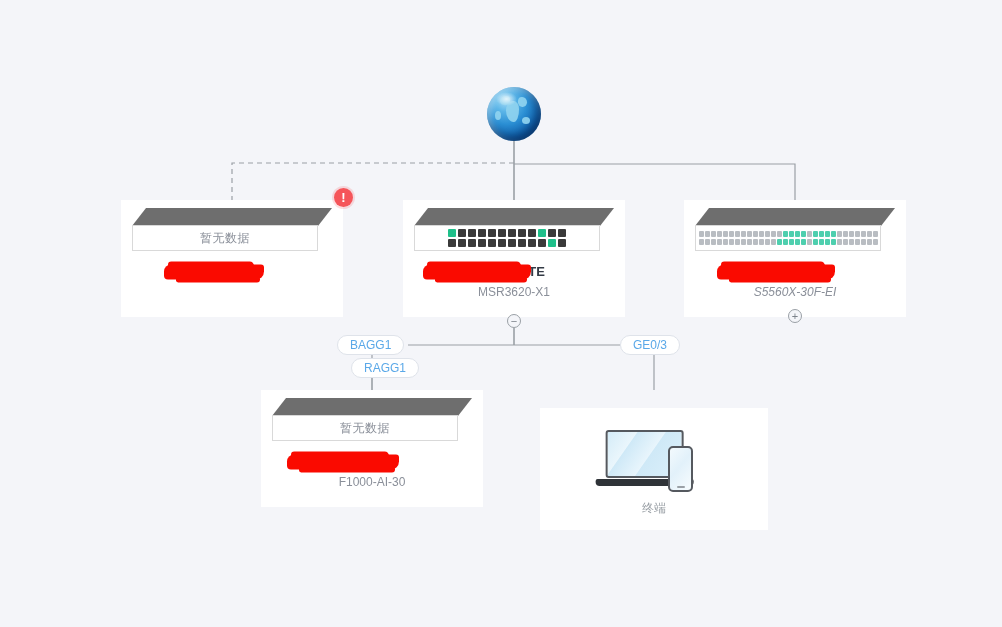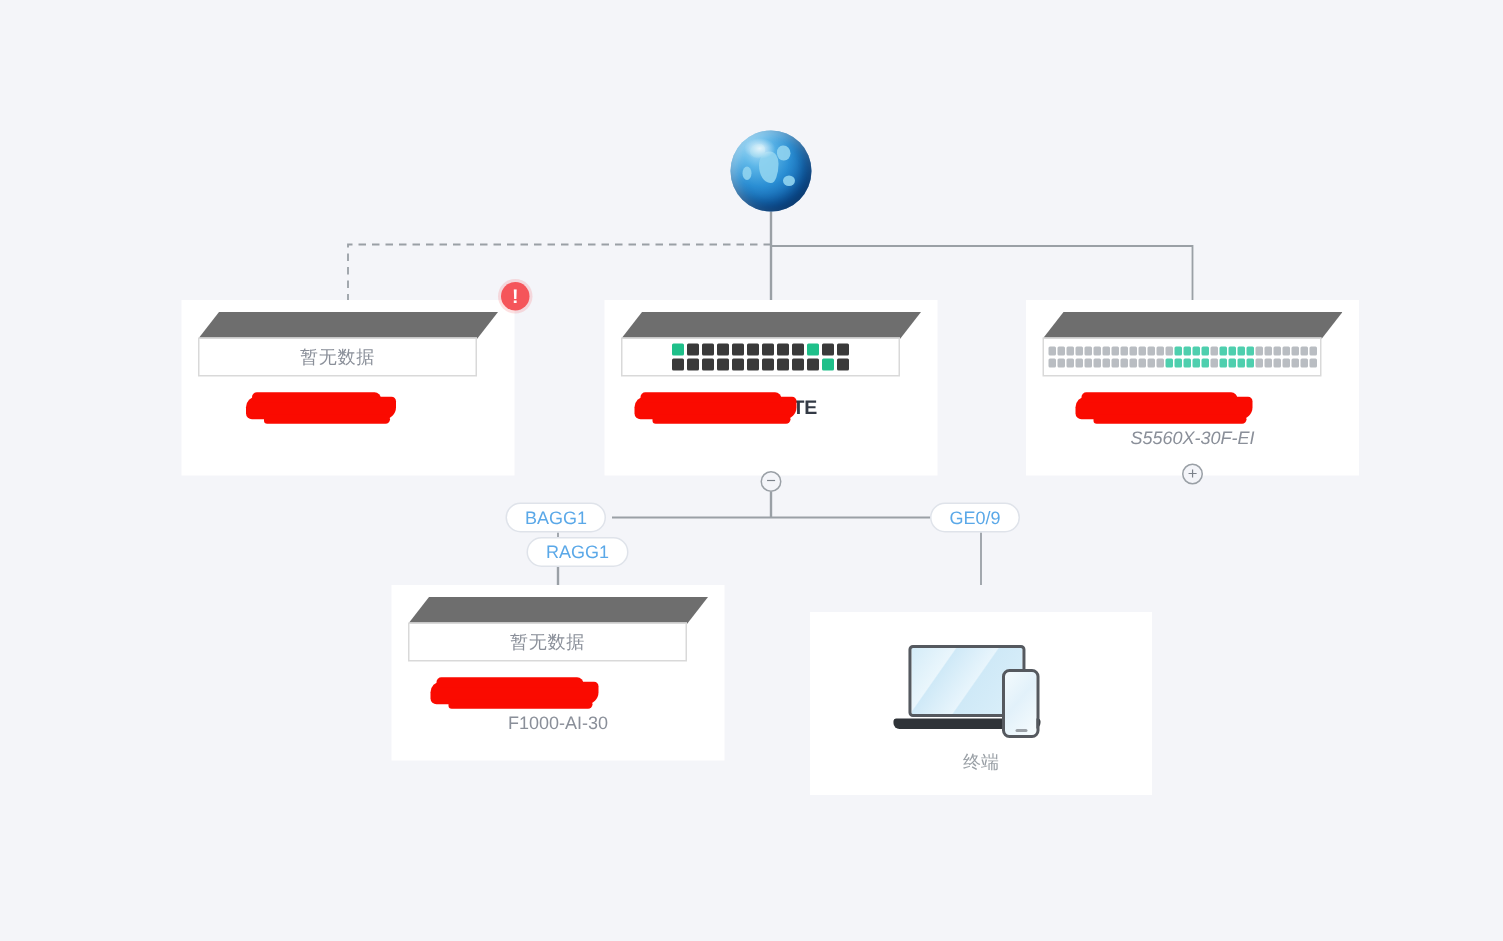--- a/index.html
+++ b/index.html
@@ -404,20 +404,21 @@
               <span class="port on"></span>
               <span class="port"></span>
           </div>
         </div>
       </div>
     </div>
     <div class="device-name">
       <span class="redaction red-route"></span>
       <span>W-ROUTE</span>
     </div>
+    <div class="device-model">MSR3620-X1</div>
   </div>
 
   <div class="device-card card-core">
     <div class="device-visual">
       <div class="chassis-top">
           <div class="slab"></div>
         </div>
       <div class="chassis-face">
         <div class="port-rows dense">
           <div class="port-row" id="core-row-1">
@@ -516,18 +517,18 @@
         <div class="laptop-screen"></div>
         <div class="laptop-base"></div>
       </div>
       <div class="phone"></div>
     </div>
     <div class="terminal-label">终端</div>
   </div>
 
   <div class="iface-pill pill-bagg">BAGG1</div>
   <div class="iface-pill pill-ragg">RAGG1</div>
-  <div class="iface-pill pill-ge00">GE0/9</div>
+  <div class="iface-pill pill-ge00">GE0/3</div>
 
   <div class="toggle-btn toggle-route">−</div>
   <div class="toggle-btn toggle-core">+</div>
 
 </div>
 
 </body></html>

